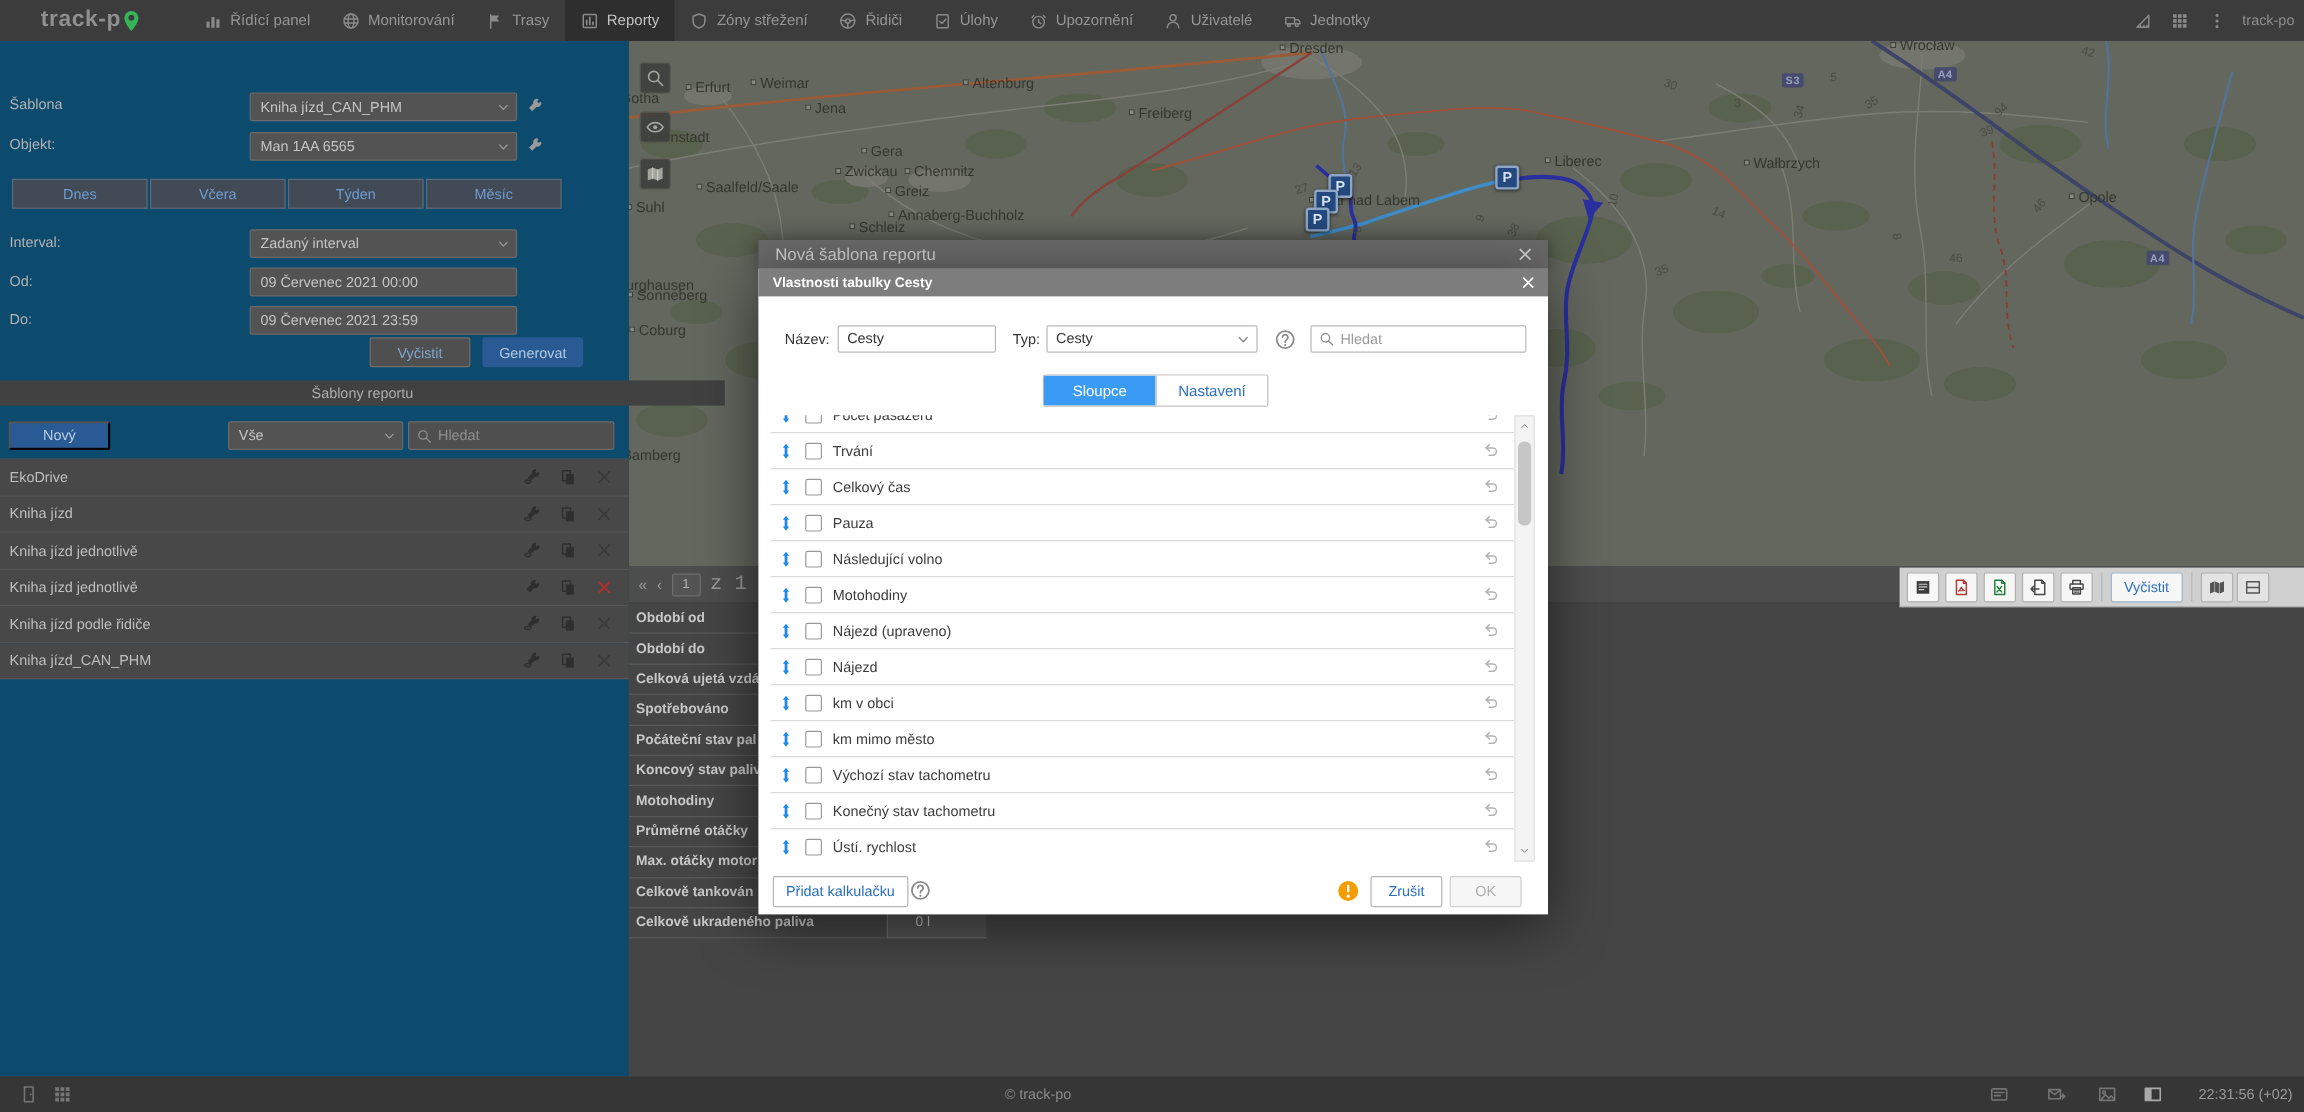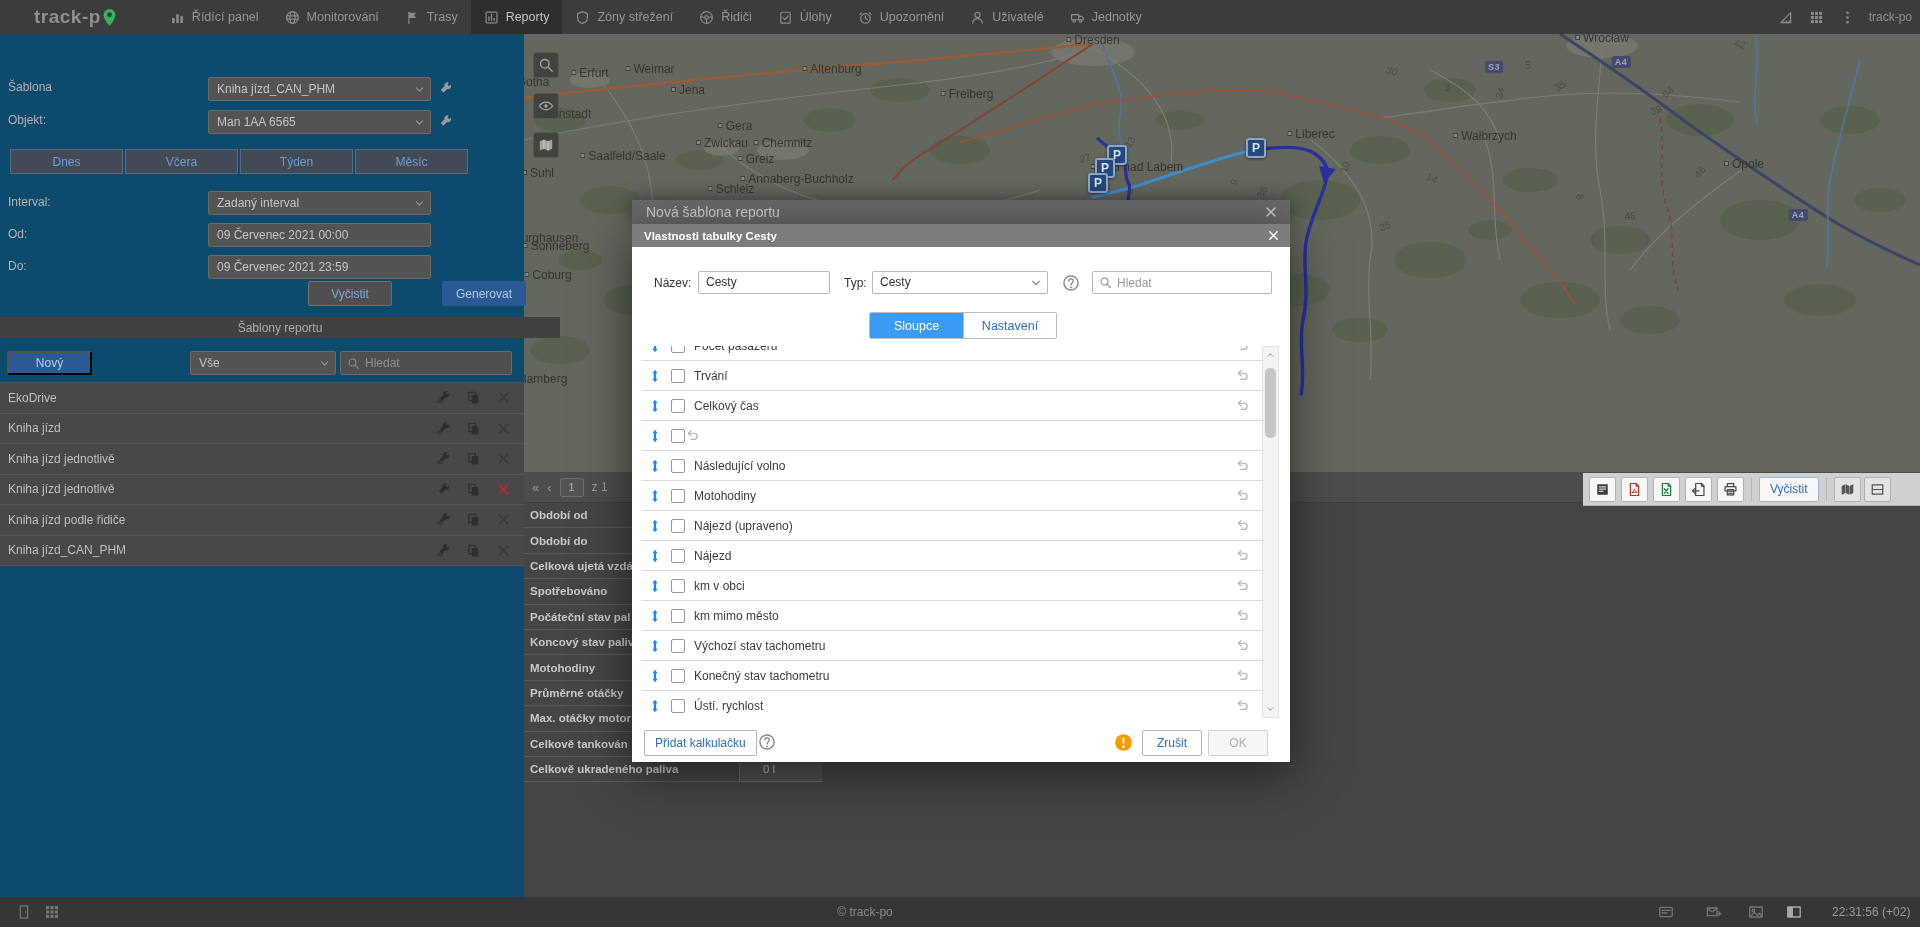--- a/index.html
+++ b/index.html
@@ -42,22 +42,22 @@
   .s-select,.s-input{position:absolute;left:208px;width:223px;height:24px;background:#535353;border:1px solid #6b6b6b;border-radius:2px;
           color:#c4c4c4;font-size:12px;line-height:22px;padding:0 8px;}
   .s-select .chev{position:absolute;right:4px;top:5px;width:13px;height:13px;color:#999;}
   .s-wrench{position:absolute;left:438px;width:15px;height:15px;color:#9a9a9a;}
   .daybtns{position:absolute;left:10px;top:115px;display:flex;gap:2px;}
   .daybtn{width:113px;height:25px;background:#424a56;border:1px solid #5b6b7e;color:#6f9cd2;font-size:12px;
           display:flex;align-items:center;justify-content:center;}
   .btn-clear{position:absolute;left:308px;top:247px;width:84px;height:25px;background:#4f4f4f;border:1px solid #707070;
           color:#7fa6d2;font-size:12px;display:flex;align-items:center;justify-content:center;border-radius:2px;}
   .btn-generate{position:absolute;left:402px;top:247px;width:84px;height:25px;background:#2a5a94;border:1px solid #2a5a94;
-          color:#b2c9e2;font-size:12px;display:flex;align-items:center;justify-content:center;border-radius:2px;margin-left:40px;}
-  .s-section{position:absolute;left:0;top:283px;width:560px;height:21px;background:#414141;color:#adadad;
+          color:#b2c9e2;font-size:12px;display:flex;align-items:center;justify-content:center;border-radius:2px;}
+  .s-section{position:absolute;left:0;top:283px;width:604px;height:21px;background:#414141;color:#adadad;
           display:flex;align-items:center;justify-content:center;font-size:12px;}
   .btn-new{position:absolute;left:7px;top:317px;width:85px;height:24px;background:#2a5a94;color:#b8cde4;font-size:12px;
           display:flex;align-items:center;justify-content:center;border-radius:2px;}
   .s-filter{position:absolute;left:190px;top:317px;width:146px;height:24px;}
   .s-search{position:absolute;left:340px;top:317px;width:172px;height:24px;background:#4f4f4f;border:1px solid #6b6b6b;border-radius:2px;
           display:flex;align-items:center;padding:0 6px;gap:5px;color:#8f8f8f;}
   .s-search .icon{width:13px;height:13px;color:#8f8f8f;}
   .tpl-list{position:absolute;left:0;top:348px;width:524px;border-top:1px solid #555;}
   .tpl-row{height:30.5px;display:flex;align-items:center;border-bottom:1px solid #555;background:#484848;color:#bfbfbf;padding-left:8px;}
   .tpl-row .lbl{flex:1;}
@@ -66,21 +66,21 @@
   .tpl-row .acts .icon.xgray{color:#3a3a3a;}
   .tpl-row .acts .icon.xred{color:#b03030;}
   .s-footer{position:absolute;left:0;top:868px;width:430px;text-align:center;color:#9a9a9a;}
 
   
   .report-panel{position:absolute;left:524px;top:472px;width:1396px;height:425px;background:#454545;z-index:4;}
   .rp-toolbar{height:31px;background:#4d4d4d;border-bottom:1px solid #3c3c3c;display:flex;align-items:center;padding-left:8px;
           color:#9a9a9a;font-size:13px;gap:8px;}
   .rp-pagebox{width:24px;height:19px;background:#545454;border:1px solid #6e6e6e;border-radius:2px;color:#b0b0b0;font-size:11px;
           display:flex;align-items:center;justify-content:center;}
-  .rp-of{font-size:12px;}
+  .rp-of{font-size:17px;font-family:Liberation Mono, monospace;}
   .rt{position:absolute;left:0;top:31px;width:298px;}
   .rt-row{display:flex;height:25.4px;}
   .rt-label{width:215px;padding-left:6px;font-weight:bold;font-size:11.5px;color:#c8c8c8;border-bottom:1px solid #5a5a5a;
           display:flex;align-items:center;white-space:nowrap;overflow:hidden;}
   .rt-value{width:83px;background:#515151;border-left:1px solid #6a6a6a;border-bottom:1px solid #6a6a6a;color:#c0c0c0;
           font-size:11.5px;padding-left:23px;display:flex;align-items:center;}
 
   
   .toolbar-light{position:absolute;left:1583px;top:473px;width:337px;height:33px;background:#d0d0d0;border-bottom:1px solid #b2b2b2;
           z-index:6;display:flex;align-items:center;gap:5px;padding:0 6px;}
@@ -967,20 +967,21 @@
             </span>
           </div>
 
           <div class="col-row">
             <span class="icon updown">
               <svg viewBox="0 0 16 16" fill="none" stroke="currentColor" stroke-width="1.3" stroke-linecap="round" stroke-linejoin="round">
                 <path d="M8 .8l3 4H9.3v6.4H11l-3 4-3-4h1.7V4.8H5z" fill="currentColor" stroke="none"></path>
               </svg>
             </span>
             <span class="cb"></span>
+            <span class="lbl">Pauza</span>
             <span class="icon undo">
               <svg viewBox="0 0 16 16" fill="none" stroke="currentColor" stroke-width="1.3" stroke-linecap="round" stroke-linejoin="round">
                 <path d="M4 5.6h5.6a3.3 3.3 0 010 6.6H6.4"></path>
                 <path d="M6.6 2.8L3.6 5.6l3 2.8"></path>
               </svg>
             </span>
           </div>
 
           <div class="col-row">
             <span class="icon updown">

